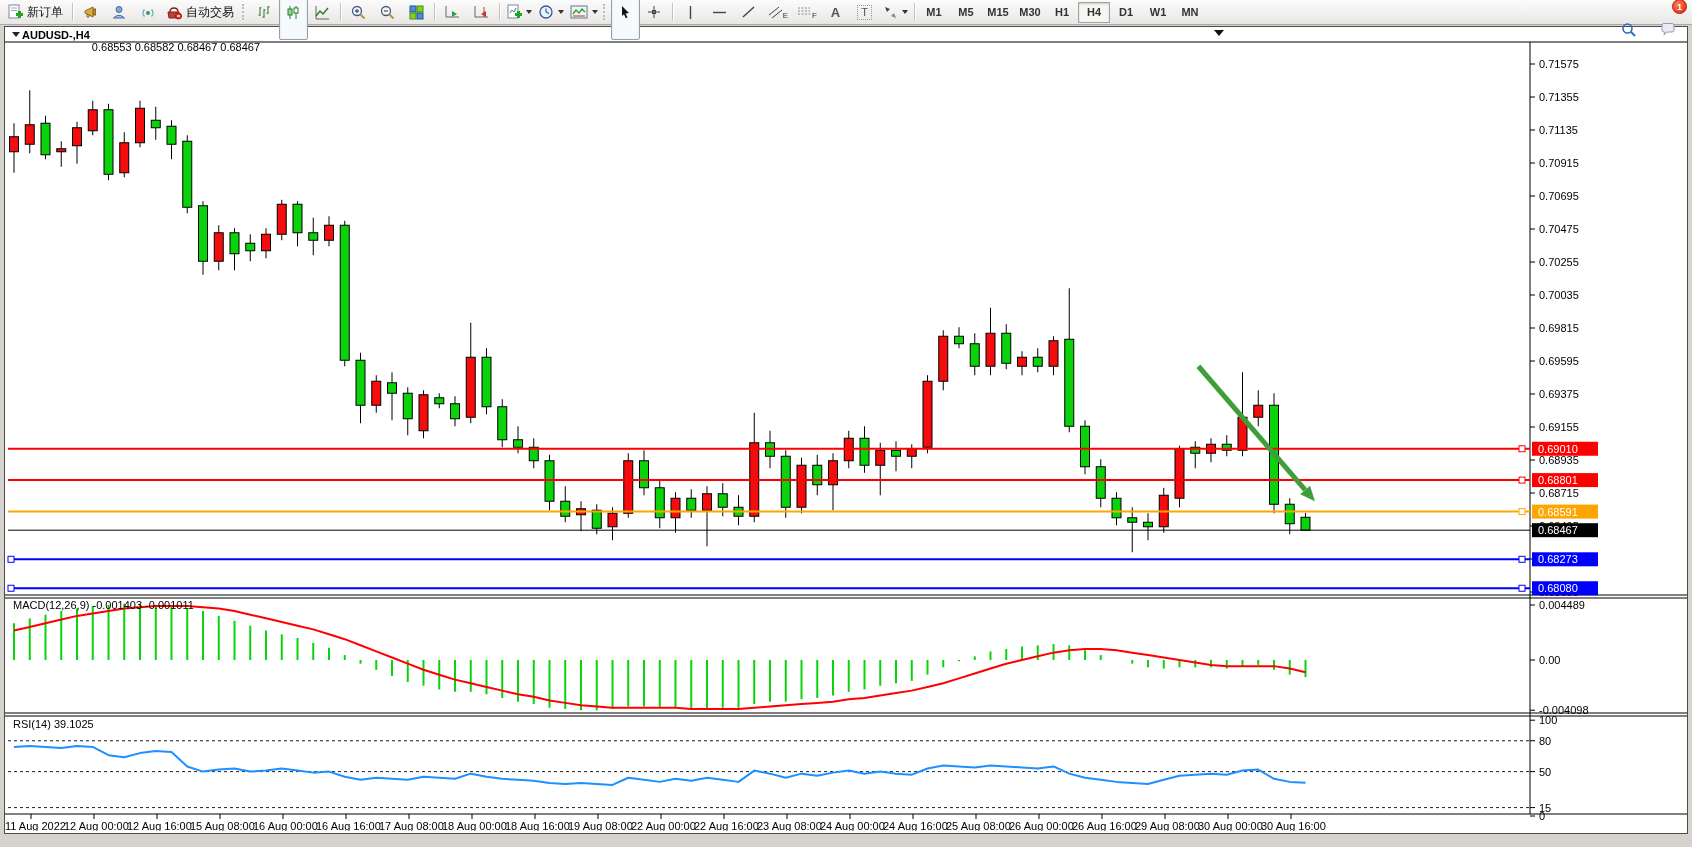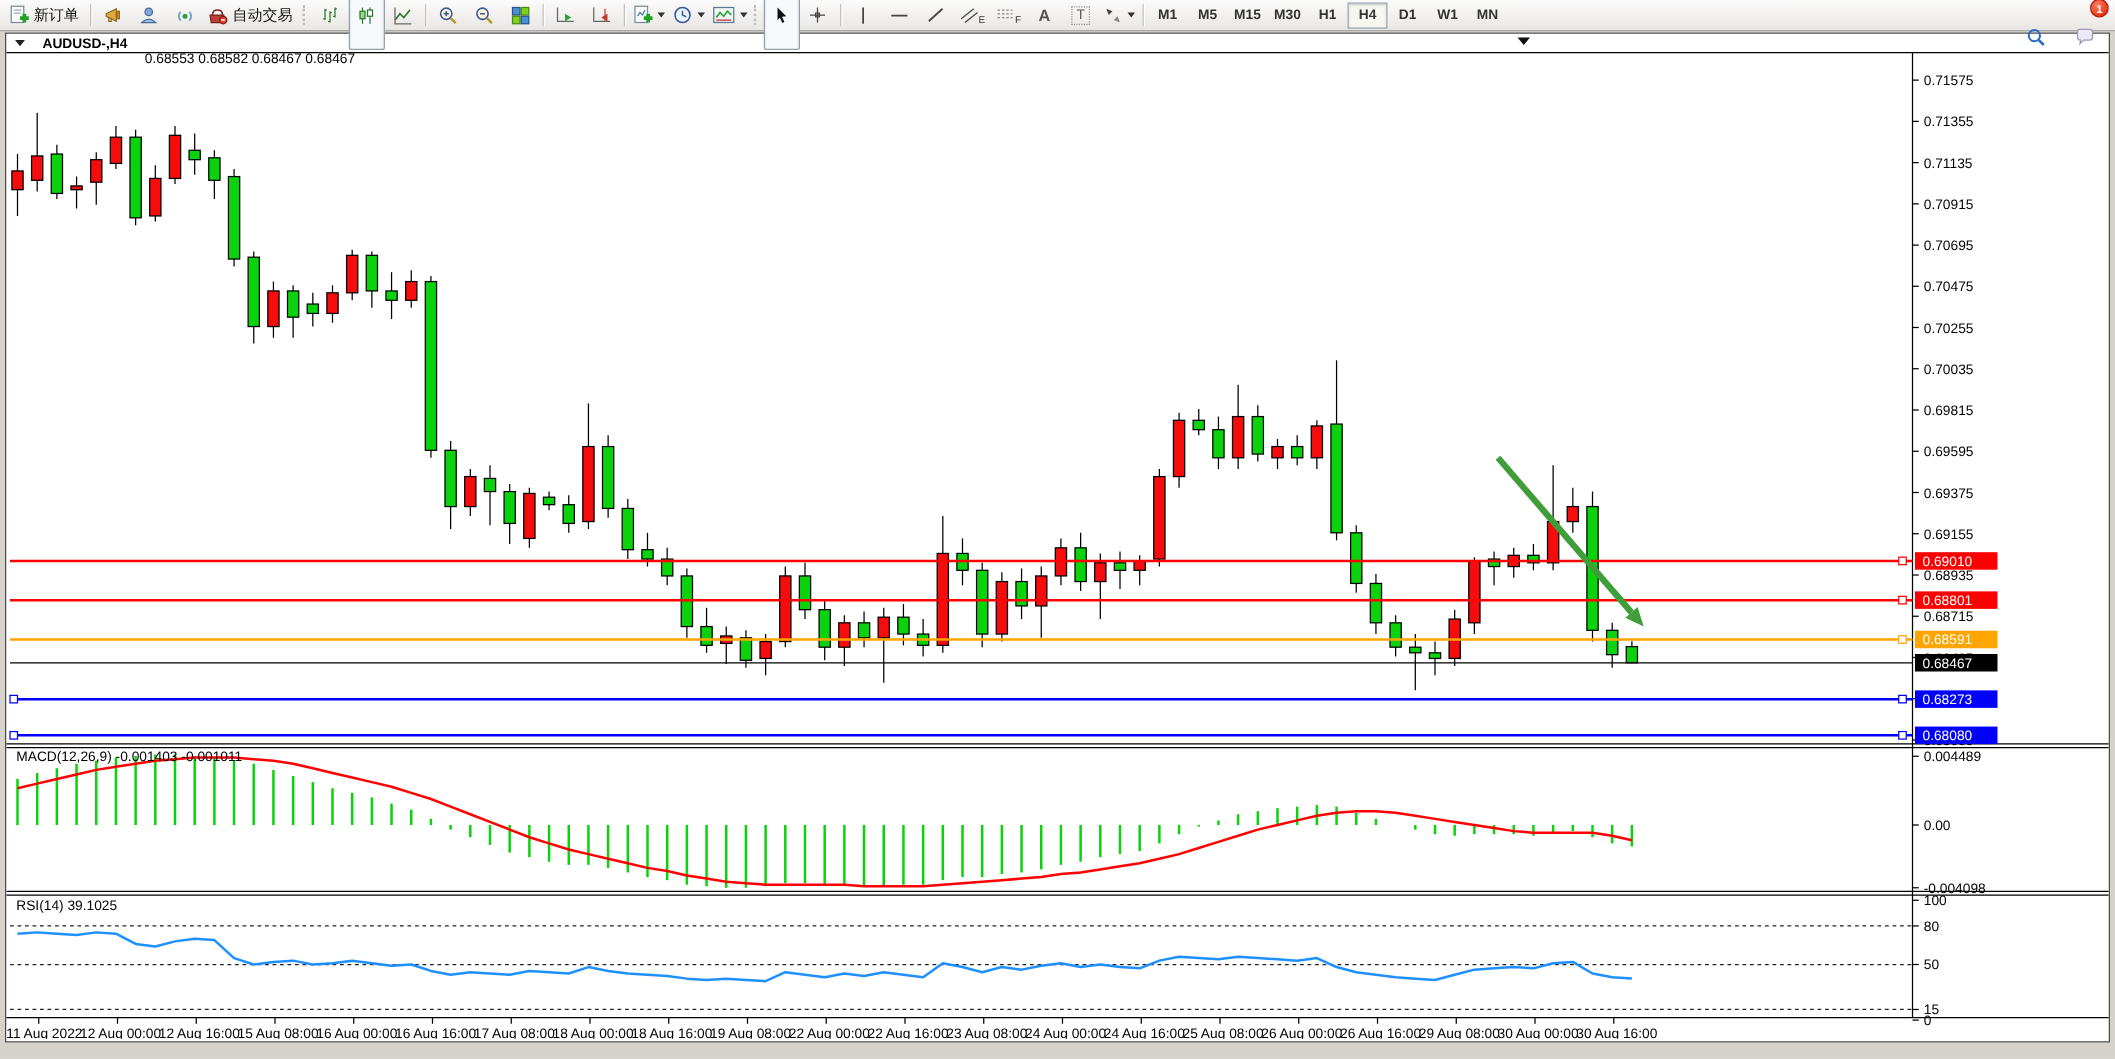--- a/index.html
+++ b/index.html
@@ -20,21 +20,21 @@
     display:flex;align-items:center;justify-content:center;border:1px solid transparent;padding:0 3px;}
   .tf-btn.pressed{border:1px solid #9aa4af;background:#f7f7f2;box-shadow:inset 0 1px 2px rgba(0,0,0,.18);}
   .tb-right{position:absolute;right:10px;top:2px;display:flex;align-items:center;gap:10px;}
   .badge{position:absolute;right:-6px;top:-4px;width:13px;height:13px;border-radius:50%;
     background:radial-gradient(circle at 35% 30%,#ff7a5e,#e02200);color:#fff;font-size:9px;
     display:flex;align-items:center;justify-content:center;font-weight:bold;border:1px solid #b01a00;}
   
   .chart-window{position:absolute;left:4px;top:26px;width:1682px;height:806px;
     background:#fff;border:1px solid #4c4c4c;}
   .chart-title{position:absolute;left:7px;top:1px;height:13px;display:flex;align-items:center;
-    gap:14px;font-size:11px;font-weight:bold;color:#000;z-index:3;white-space:nowrap;}
+    gap:2px;font-size:11px;font-weight:bold;color:#000;z-index:3;white-space:nowrap;}
   .tri-down{width:0;height:0;border-left:4px solid transparent;border-right:4px solid transparent;
     border-top:5px solid #222;}
   .scroll-marker{position:absolute;left:1209px;top:3px;width:0;height:0;z-index:3;
     border-left:5px solid transparent;border-right:5px solid transparent;border-top:6px solid #111;}
   #chart-svg{position:absolute;left:0;top:0;}
   .ico{display:block;}
 </style>
 </head>
 <body>
 

